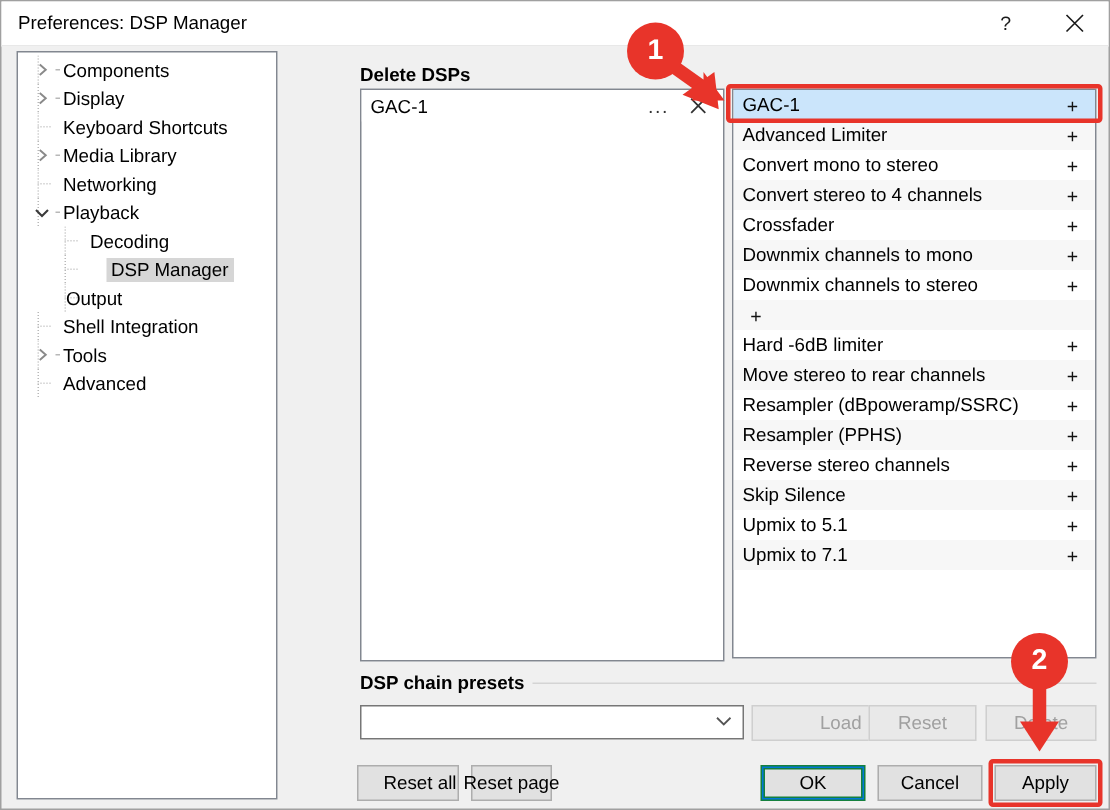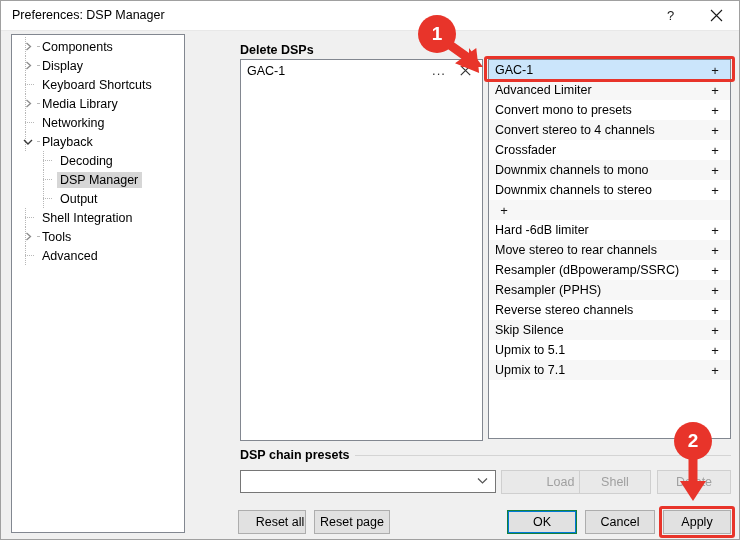--- a/index.html
+++ b/index.html
@@ -161,30 +161,30 @@
     background: #e1e1e1;
     border: 1px solid #adadad;
     display: flex; align-items: center; justify-content: center;
     font-size: 12.5px;
     color: #000;
     cursor: default;
     white-space: nowrap;
   }
   .btn.disabled { color: #a0a0a0; background: #e9e9e9; border-color: #cfcfcf; }
   .btn.focused {
-    border: 1px solid #15803d;
+    border: 3px solid #15803d;
     outline: 1px solid #0078d7;
     outline-offset: -2px;
   }
   #btn-load   { left: 500px; top: 469px; width: 92px; padding-left: 27px; }
   #btn-save   { left: 578px; top: 469px; width: 72px; }
   #btn-delete { left: 656px; top: 469px; width: 74px; }
 
   #btn-reset-all  { left: 237px; top: 509px; width: 68px; padding-left: 16px; }
-  #btn-reset-page { left: 313px; top: 509px; width: 76px; }
+  #btn-reset-page { left: 313px; top: 509px; width: 54px; }
 
   #btn-ok     { left: 506px; top: 509px; width: 70px; }
   #btn-cancel { left: 584px; top: 509px; width: 70px; }
   #btn-apply  { left: 662px; top: 509px; width: 68px; }
 
   
   .anno-box {
     position: absolute;
     border: 3px solid #e8342a;
     border-radius: 3px;
@@ -281,26 +281,26 @@
           <span class="tree-label" style="left: 30px;">Playback</span>
         </div>
         <div class="tree-row">
           <div style="position: absolute; left: 31px; top: 0px; width: 1px; height: 19px; background-image: linear-gradient(rgb(184, 184, 184) 50%, transparent 50%); background-size: 1px 2px;"></div>
           <div style="position: absolute; left: 31px; top: 9px; width: 9px; height: 1px; background-image: linear-gradient(to right, rgb(184, 184, 184) 50%, transparent 50%); background-size: 2px 1px;"></div>
           <span class="tree-label" style="left: 48px;">Decoding</span>
         </div>
         <div class="tree-row">
           <div style="position: absolute; left: 31px; top: 0px; width: 1px; height: 19px; background-image: linear-gradient(rgb(184, 184, 184) 50%, transparent 50%); background-size: 1px 2px;"></div>
           <div style="position: absolute; left: 31px; top: 9px; width: 9px; height: 1px; background-image: linear-gradient(to right, rgb(184, 184, 184) 50%, transparent 50%); background-size: 2px 1px;"></div>
-          <span class="tree-label sel" style="left: 48px;">DSP Manager</span>
+          <span class="tree-label sel" style="left: 62px;">DSP Manager</span>
         </div>
         <div class="tree-row">
           <div style="position: absolute; left: 31px; top: 0px; width: 1px; height: 19px; background-image: linear-gradient(rgb(184, 184, 184) 50%, transparent 50%); background-size: 1px 2px;"></div>
           <div style="position: absolute; left: 31px; top: 9px; width: 9px; height: 1px; background-image: linear-gradient(to right, rgb(184, 184, 184) 50%, transparent 50%); background-size: 2px 1px;"></div>
-          <span class="tree-label" style="left: 48px;">Output</span>
+          <span class="tree-label" style="left: 32px;">Output</span>
         </div>
         <div class="tree-row">
           <div style="position: absolute; left: 13px; top: 0px; width: 1px; height: 19px; background-image: linear-gradient(rgb(184, 184, 184) 50%, transparent 50%); background-size: 1px 2px;"></div>
           <div style="position: absolute; left: 13px; top: 9px; width: 9px; height: 1px; background-image: linear-gradient(to right, rgb(184, 184, 184) 50%, transparent 50%); background-size: 2px 1px;"></div>
           <span class="tree-label" style="left: 30px;">Shell Integration</span>
         </div>
         <div class="tree-row">
           <div style="position: absolute; left: 13px; top: 0px; width: 1px; height: 19px; background-image: linear-gradient(rgb(184, 184, 184) 50%, transparent 50%); background-size: 1px 2px;"></div>
           <div class="twisty" style="left: 8px;">
             <svg width="9" height="9" viewBox="0 0 9 9">
@@ -336,21 +336,21 @@
     <div id="avail-rows">
         <div class="avail-row odd selected">
           <span class="avail-name">GAC-1</span>
           <span class="avail-plus">+</span>
         </div>
         <div class="avail-row even">
           <span class="avail-name">Advanced Limiter</span>
           <span class="avail-plus">+</span>
         </div>
         <div class="avail-row odd">
-          <span class="avail-name">Convert mono to presets</span>
+          <span class="avail-name">Convert mono to stereo</span>
           <span class="avail-plus">+</span>
         </div>
         <div class="avail-row even">
           <span class="avail-name">Convert stereo to 4 channels</span>
           <span class="avail-plus">+</span>
         </div>
         <div class="avail-row odd">
           <span class="avail-name">Crossfader</span>
           <span class="avail-plus">+</span>
         </div>
@@ -406,21 +406,21 @@
   <div id="preset-combo">
     <span style="position:absolute;left:6px;top:4px;"></span>
     <span id="preset-chevron">
       <svg width="11" height="8" viewBox="0 0 11 8">
         <path d="M1 1.5 L5.5 6 L10 1.5" stroke="#555" stroke-width="1.2" fill="none"></path>
       </svg>
     </span>
   </div>
 
   <div class="btn disabled" id="btn-load">Load</div>
-  <div class="btn disabled" id="btn-save">Shell</div>
+  <div class="btn disabled" id="btn-save">Reset</div>
   <div class="btn disabled" id="btn-delete">Delete</div>
 
   <div class="btn" id="btn-reset-all">Reset all</div>
   <div class="btn" id="btn-reset-page">Reset page</div>
 
   <div class="btn focused" id="btn-ok">OK</div>
   <div class="btn" id="btn-cancel">Cancel</div>
   <div class="btn" id="btn-apply">Apply</div>
 
   <div class="anno-box" id="anno-box-gac"></div>

